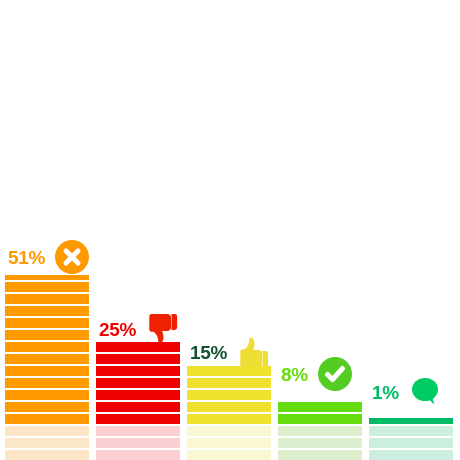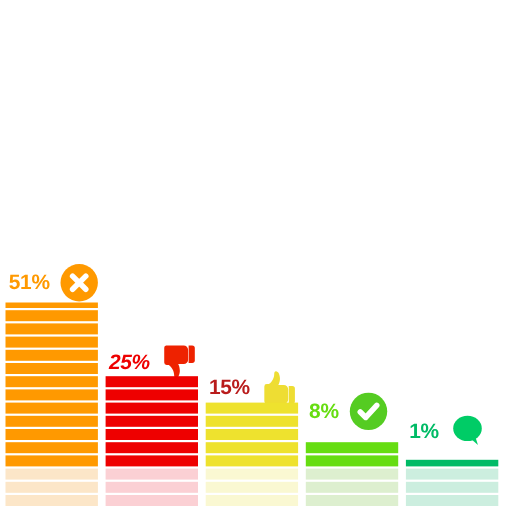--- a/index.html
+++ b/index.html
@@ -84,21 +84,21 @@
     <div class="stripe" style="background:#FF9900;"></div>
     <div class="stripe" style="background:#FF9900;"></div>
     <div class="stripe" style="background:#FF9900;"></div>
     <div class="stripe" style="background:#FF9900;"></div>
     <div class="stripe" style="background:#FF9900;"></div>
     <div class="stripe" style="background:#FCE6C8;"></div>
     <div class="stripe" style="background:#FCE6C8;"></div>
     <div class="stripe" style="background:#FCE6C8;"></div>
   </div>
 
-  <div class="label-row" style="left:99px; top:312px;font-style:italic;">
+  <div class="label-row" style="left:99px; top:312px;">
     <span class="pct" style="color:#EE0000;">25%</span>
     <span class="icon-slot">
       <svg width="30" height="34" viewBox="0 0 30 34">
         <path d="M3 2 h16 a4 4 0 0 1 4 4 v9 a4 4 0 0 1 -4 4 h-5
                  c0 0 1.5 2.5 1.5 6 c0 3.2 -1.4 6.6 -3.6 6.6
                  c-1.2 0 -1.6 -1 -1.6 -2.6 c0 -3.6 -2 -7.2 -4.8 -9.2
                  h-2 a2.2 2.2 0 0 1 -2.2 -2.2 V4.2 A2.2 2.2 0 0 1 3 2 z" fill="#EE2200"></path>
         <path d="M23.5 2 h3.2 a2.4 2.4 0 0 1 2.4 2.4 v11.2
                  a2.4 2.4 0 0 1 -2.4 2.4 h-3.2 z" fill="#EE2200"></path>
       </svg>
@@ -111,21 +111,21 @@
     <div class="stripe" style="background:#EE0000;"></div>
     <div class="stripe" style="background:#EE0000;"></div>
     <div class="stripe" style="background:#EE0000;"></div>
     <div class="stripe" style="background:#EE0000;"></div>
     <div class="stripe" style="background:#FBD0D4;"></div>
     <div class="stripe" style="background:#FBD0D4;"></div>
     <div class="stripe" style="background:#FBD0D4;"></div>
   </div>
 
   <div class="label-row" style="left:190px; top:335px;">
-    <span class="pct" style="color:#b91c1c;">15%</span>
+    <span class="pct" style="color:#14532d;">15%</span>
     <span class="icon-slot">
       <svg width="30" height="34" viewBox="0 0 30 34">
         <path d="M3 32 h16 a4 4 0 0 0 4 -4 v-9 a4 4 0 0 0 -4 -4 h-5
                  c0 0 1.5 -2.5 1.5 -6 c0 -3.2 -1.4 -6.6 -3.6 -6.6
                  c-1.2 0 -1.6 1 -1.6 2.6 c0 3.6 -2 7.2 -4.8 9.2
                  h-2 a2.2 2.2 0 0 0 -2.2 2.2 v13.4 A2.2 2.2 0 0 0 3 32 z" fill="#EEDD33"></path>
         <path d="M23.5 32 h3.2 a2.4 2.4 0 0 0 2.4 -2.4 v-11.2
                  a2.4 2.4 0 0 0 -2.4 -2.4 h-3.2 z" fill="#EEDD33"></path>
       </svg>
     </span>

